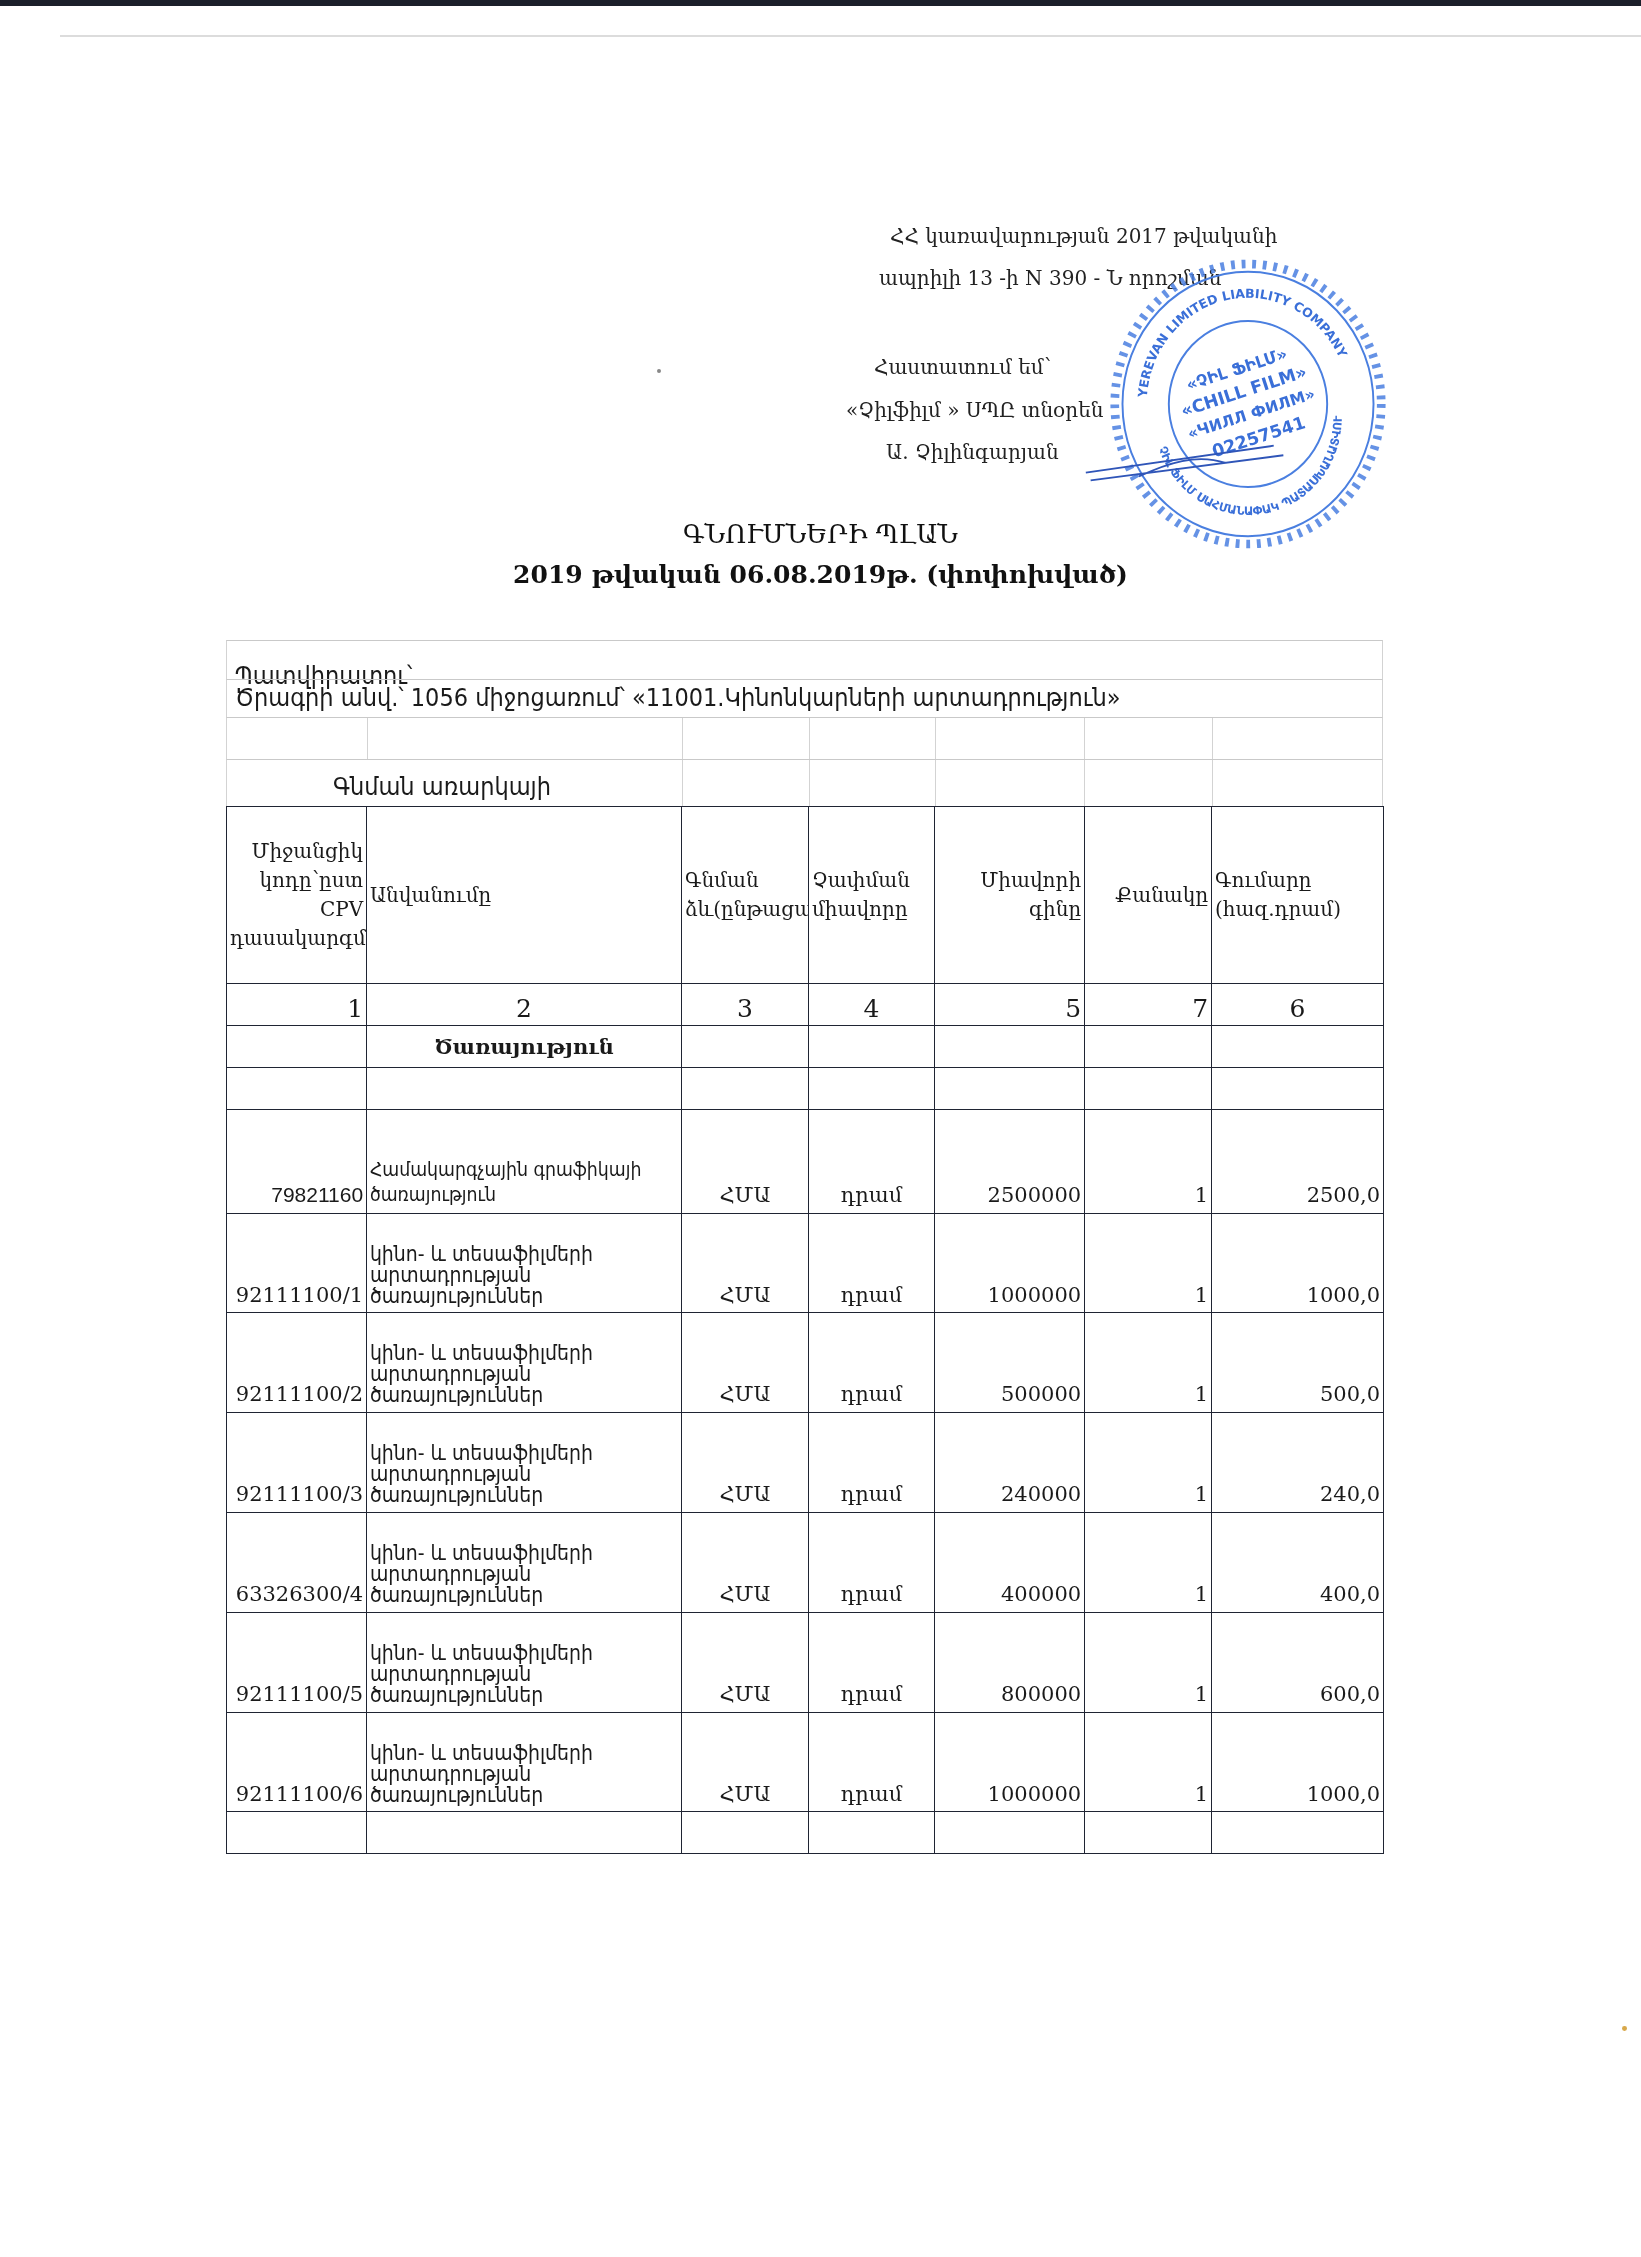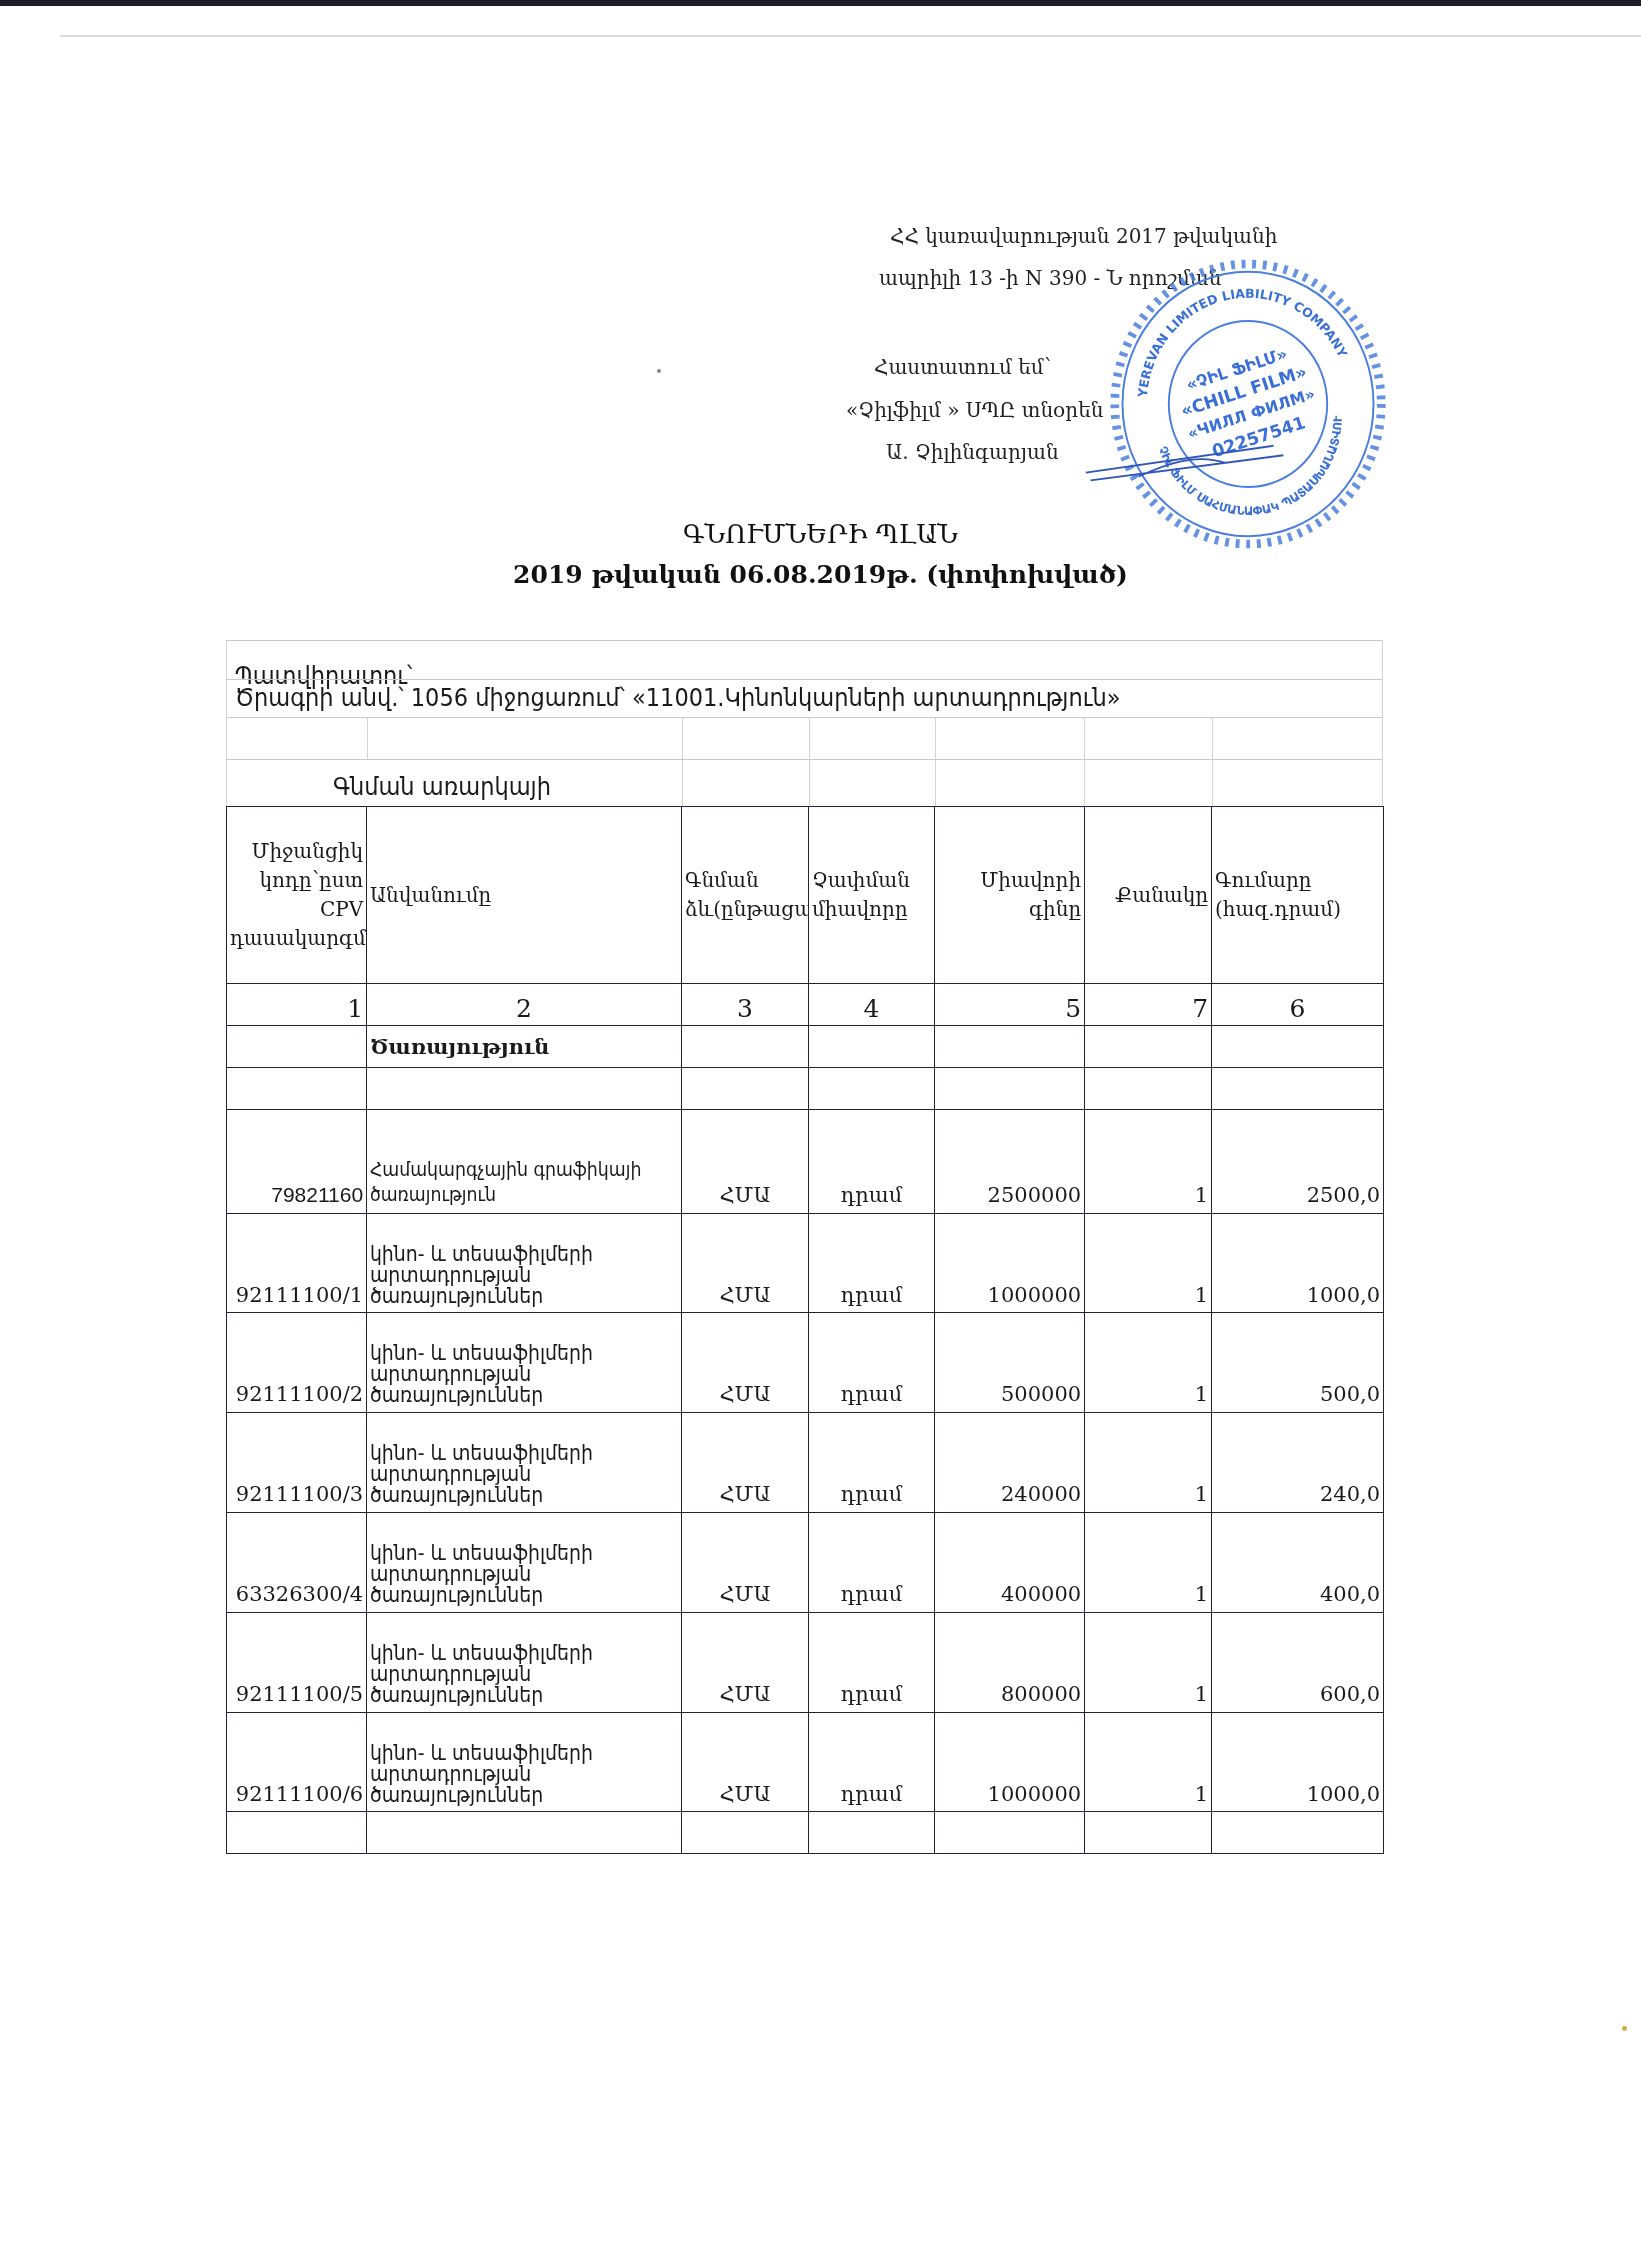--- a/index.html
+++ b/index.html
@@ -35,21 +35,21 @@
   table.plan tr.sec td { height: 41px; }
   table.plan tr.blank td { height: 41px; }
   table.plan tr.item td { height: 93px; padding-bottom: 5.8px; }
   table.plan tr.item.first td { height: 97px; }
   table.plan tr.total td { height: 42px; }
   .r { text-align: right; } .c { text-align: center; } .l { text-align: left; }
   .code { font-size: 20px; }
   .sans { font-family: "Liberation Sans", "DejaVu Sans", sans-serif; }
   .name { font-size: 17.4px; line-height: 21px; font-family: "DejaVu Sans", sans-serif; font-stretch: condensed; }
   .big { font-size: 24px; }
-  .bold { font-weight: bold; }
+  .bold { font-weight: bold; text-align: center; }
 </style>
 </head>
 <body>
 
 <div class="scan-top"></div>
 <div class="scan-line"></div>
 <div class="speck" style="left:657px;top:369px;background:#888;width:3.9px;height:3.9px;"></div>
 <div class="speck" style="left:1622px;top:2026px;background:#d8a84a;"></div>
 
 <div class="hdr" style="left:890px;top:224px;">ՀՀ կառավարության 2017  թվականի</div>

